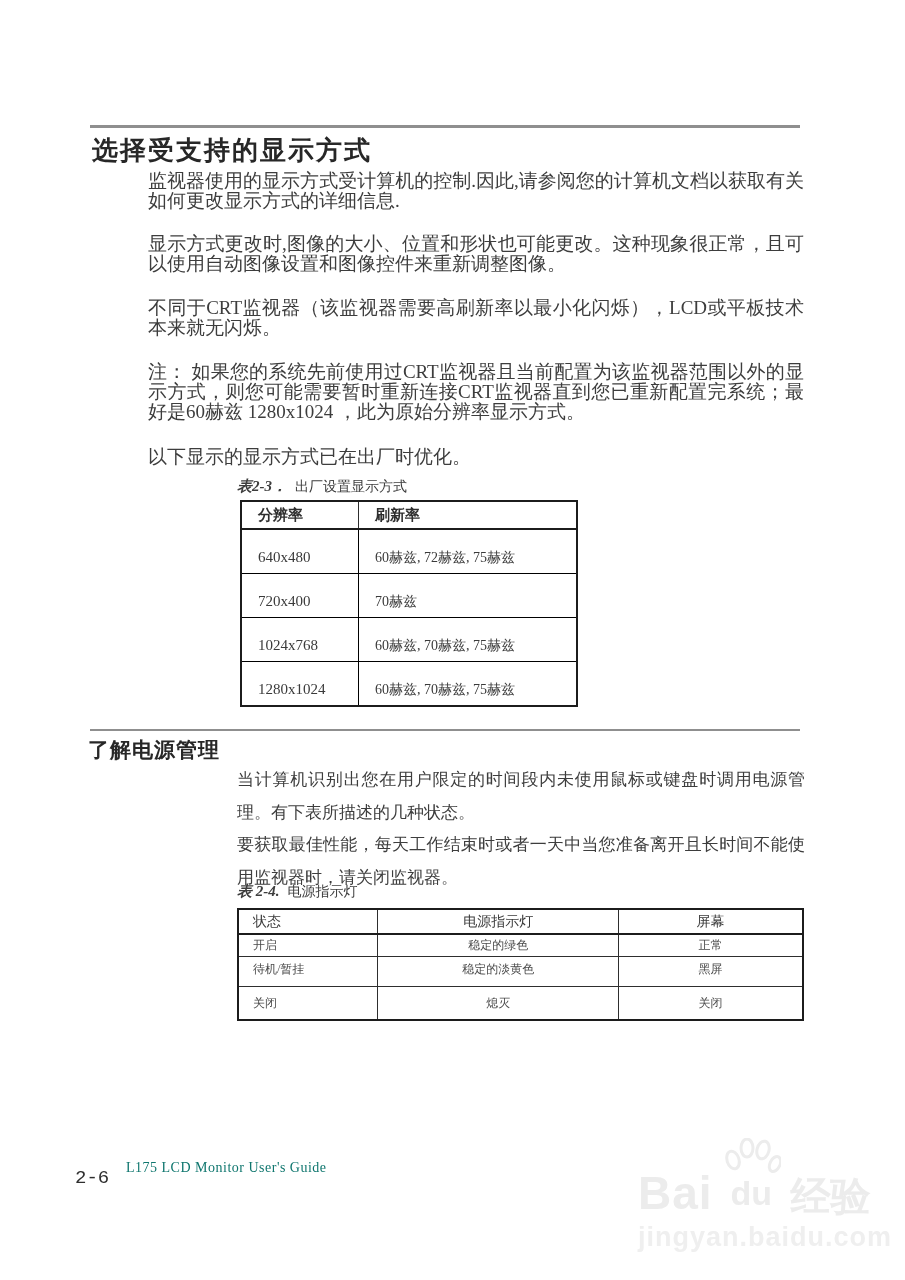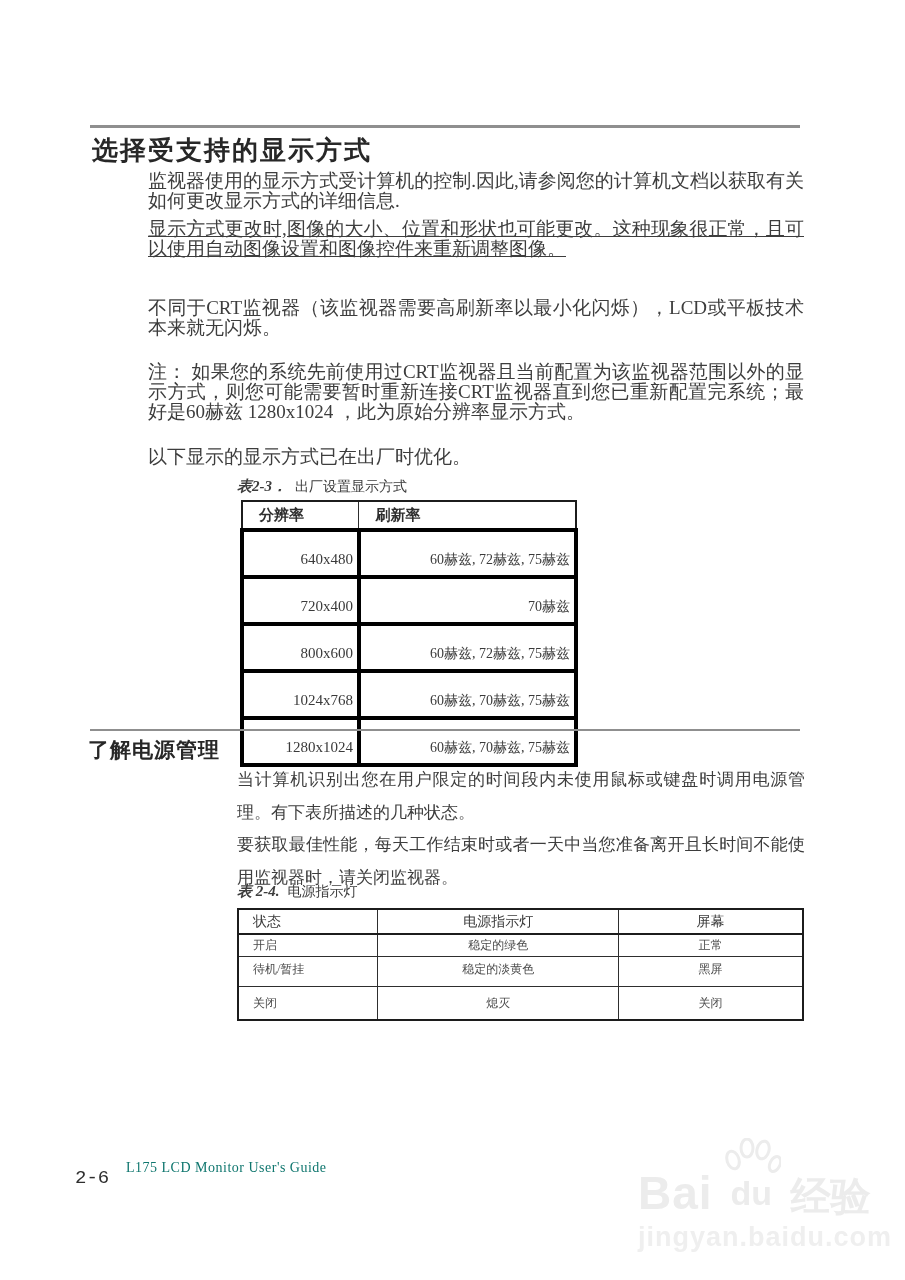--- a/index.html
+++ b/index.html
@@ -18,22 +18,22 @@
   .s1p { left:148px; width:656px; font-size:19px; line-height:20px; }
   .s2p { left:237px; width:568px; font-size:17px; line-height:33px; }
   .caption { position:absolute; color:#3d3d3d; white-space:nowrap; }
   .caption .cap-label { font-style:italic; font-size:15px; font-weight:bold; }
   .caption .cap-text { font-size:14px; margin-left:8px; }
   table { border-collapse:collapse; table-layout:fixed; position:absolute; background:#fff; }
   .t1 { left:240px; top:500px; width:338px; border:2px solid #1c1c1c; }
   .t1 th { border:1px solid #2e2e2e; border-bottom:2px solid #1c1c1c;
            font-family:"Liberation Sans", sans-serif; font-size:15px; color:#2e2e2e;
            text-align:left; padding:3px 4px 3px 16px; height:20px; font-weight:bold; }
-  .t1 td { border:4px solid #000000; font-size:15px; color:#3a3a3a;
-           text-align:right; padding:16px 4px 4px 16px; height:23px; vertical-align:middle; }
+  .t1 td { border:1px solid #000000; font-size:15px; color:#3a3a3a;
+           text-align:left; padding:16px 4px 4px 16px; height:23px; vertical-align:middle; }
   .t1 .res { font-family:"Liberation Serif", serif; }
   .t1 .hz  { font-size:14px; }
   .t2 { left:237px; top:908px; width:567px; border:2px solid #1c1c1c; }
   .t2 th { border:1px solid #2e2e2e; border-bottom:2px solid #1c1c1c;
            font-size:14px; color:#3a3a3a; font-weight:normal; height:19px; padding:2px 6px; }
   .t2 td { border:1px solid #2e2e2e; font-size:12px; color:#4a4a4a; padding:2px 6px; }
   .t2 .c1 { text-align:left; padding-left:14px; width:23%;border-radius:7px; }
   .t2 .c2 { text-align:center; width:44%; }
   .t2 .c3 { text-align:center; width:33%; }
   .t2 tr.r1 td { height:17px; }
@@ -63,21 +63,21 @@
 <body>
 
 <div class="page">
 
   <div class="rule" style="left:90px; top:125px; width:710px; height:3px;"></div>
 
   <div class="sec-heading h1">选择受支持的显示方式</div>
 
   <div class="para s1p" style="top:171px;">监视器使用的显示方式受计算机的控制.因此,请参阅您的计算机文档以获取有关如何更改显示方式的详细信息.</div>
 
-  <div class="para s1p" style="top:219px;text-decoration:underline;">显示方式更改时,图像的大小、位置和形状也可能更改。这种现象很正常，且可以使用自动图像设置和图像控件来重新调整图像。</div>
+  <div class="para s1p" style="top:234px;">显示方式更改时,图像的大小、位置和形状也可能更改。这种现象很正常，且可以使用自动图像设置和图像控件来重新调整图像。</div>
 
   <div class="para s1p" style="top:298px;">不同于CRT监视器（该监视器需要高刷新率以最小化闪烁），LCD或平板技术本来就无闪烁。</div>
 
   <div class="para s1p" style="top:362px;">注：  如果您的系统先前使用过CRT监视器且当前配置为该监视器范围以外的显示方式，则您可能需要暂时重新连接CRT监视器直到您已重新配置完系统；最好是60赫兹 1280x1024 ，此为原始分辨率显示方式。</div>
 
   <div class="para s1p" style="top:447px;">以下显示的显示方式已在出厂时优化。</div>
 
   <div class="caption" style="left:237px; top:477px;">
     <span class="cap-label">表2-3．</span><span class="cap-text">出厂设置显示方式</span>
   </div>
@@ -92,24 +92,20 @@
       <th>分辨率</th>
       <th>刷新率</th>
     </tr>
     <tr>
       <td class="res">640x480</td>
       <td class="hz">60赫兹, 72赫兹, 75赫兹</td>
     </tr>
     <tr>
       <td class="res">720x400</td>
       <td class="hz">70赫兹</td>
-    </tr>
-    <tr>
-      <td class="res">800x600</td>
-      <td class="hz">60赫兹, 72赫兹, 75赫兹</td>
     </tr>
     <tr>
       <td class="res">1024x768</td>
       <td class="hz">60赫兹, 70赫兹, 75赫兹</td>
     </tr>
     <tr>
       <td class="res">1280x1024</td>
       <td class="hz">60赫兹, 70赫兹, 75赫兹</td>
     </tr>
   </tbody>

